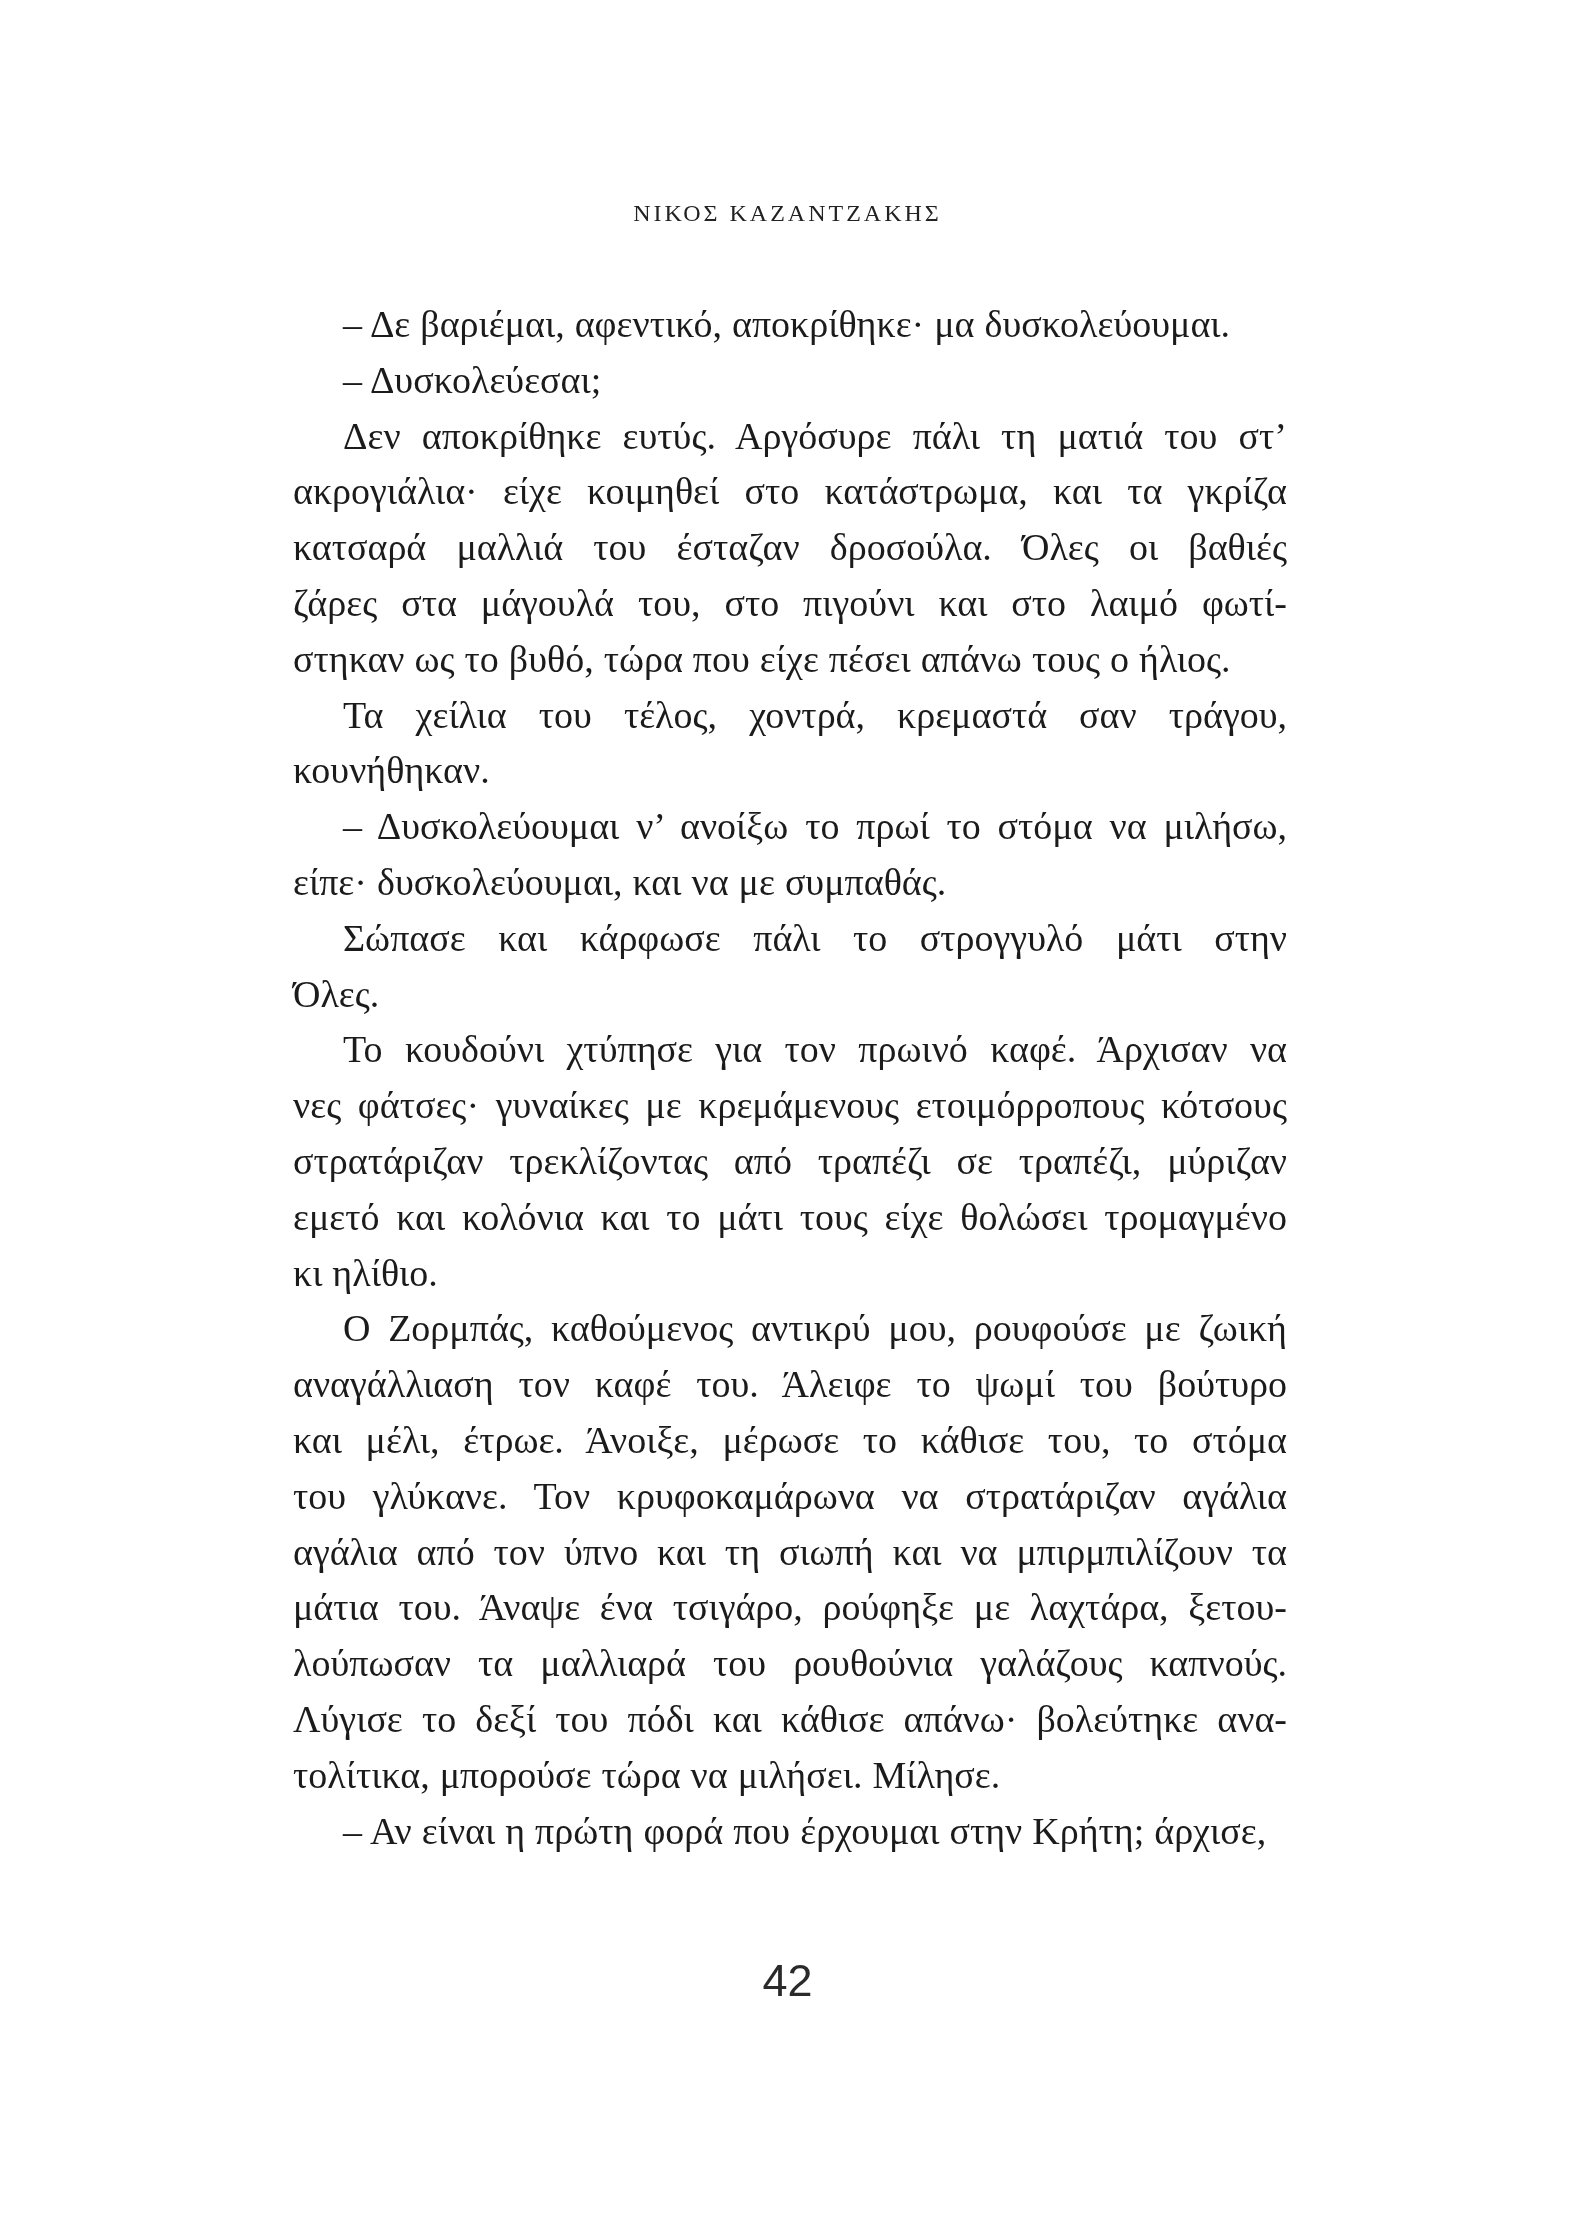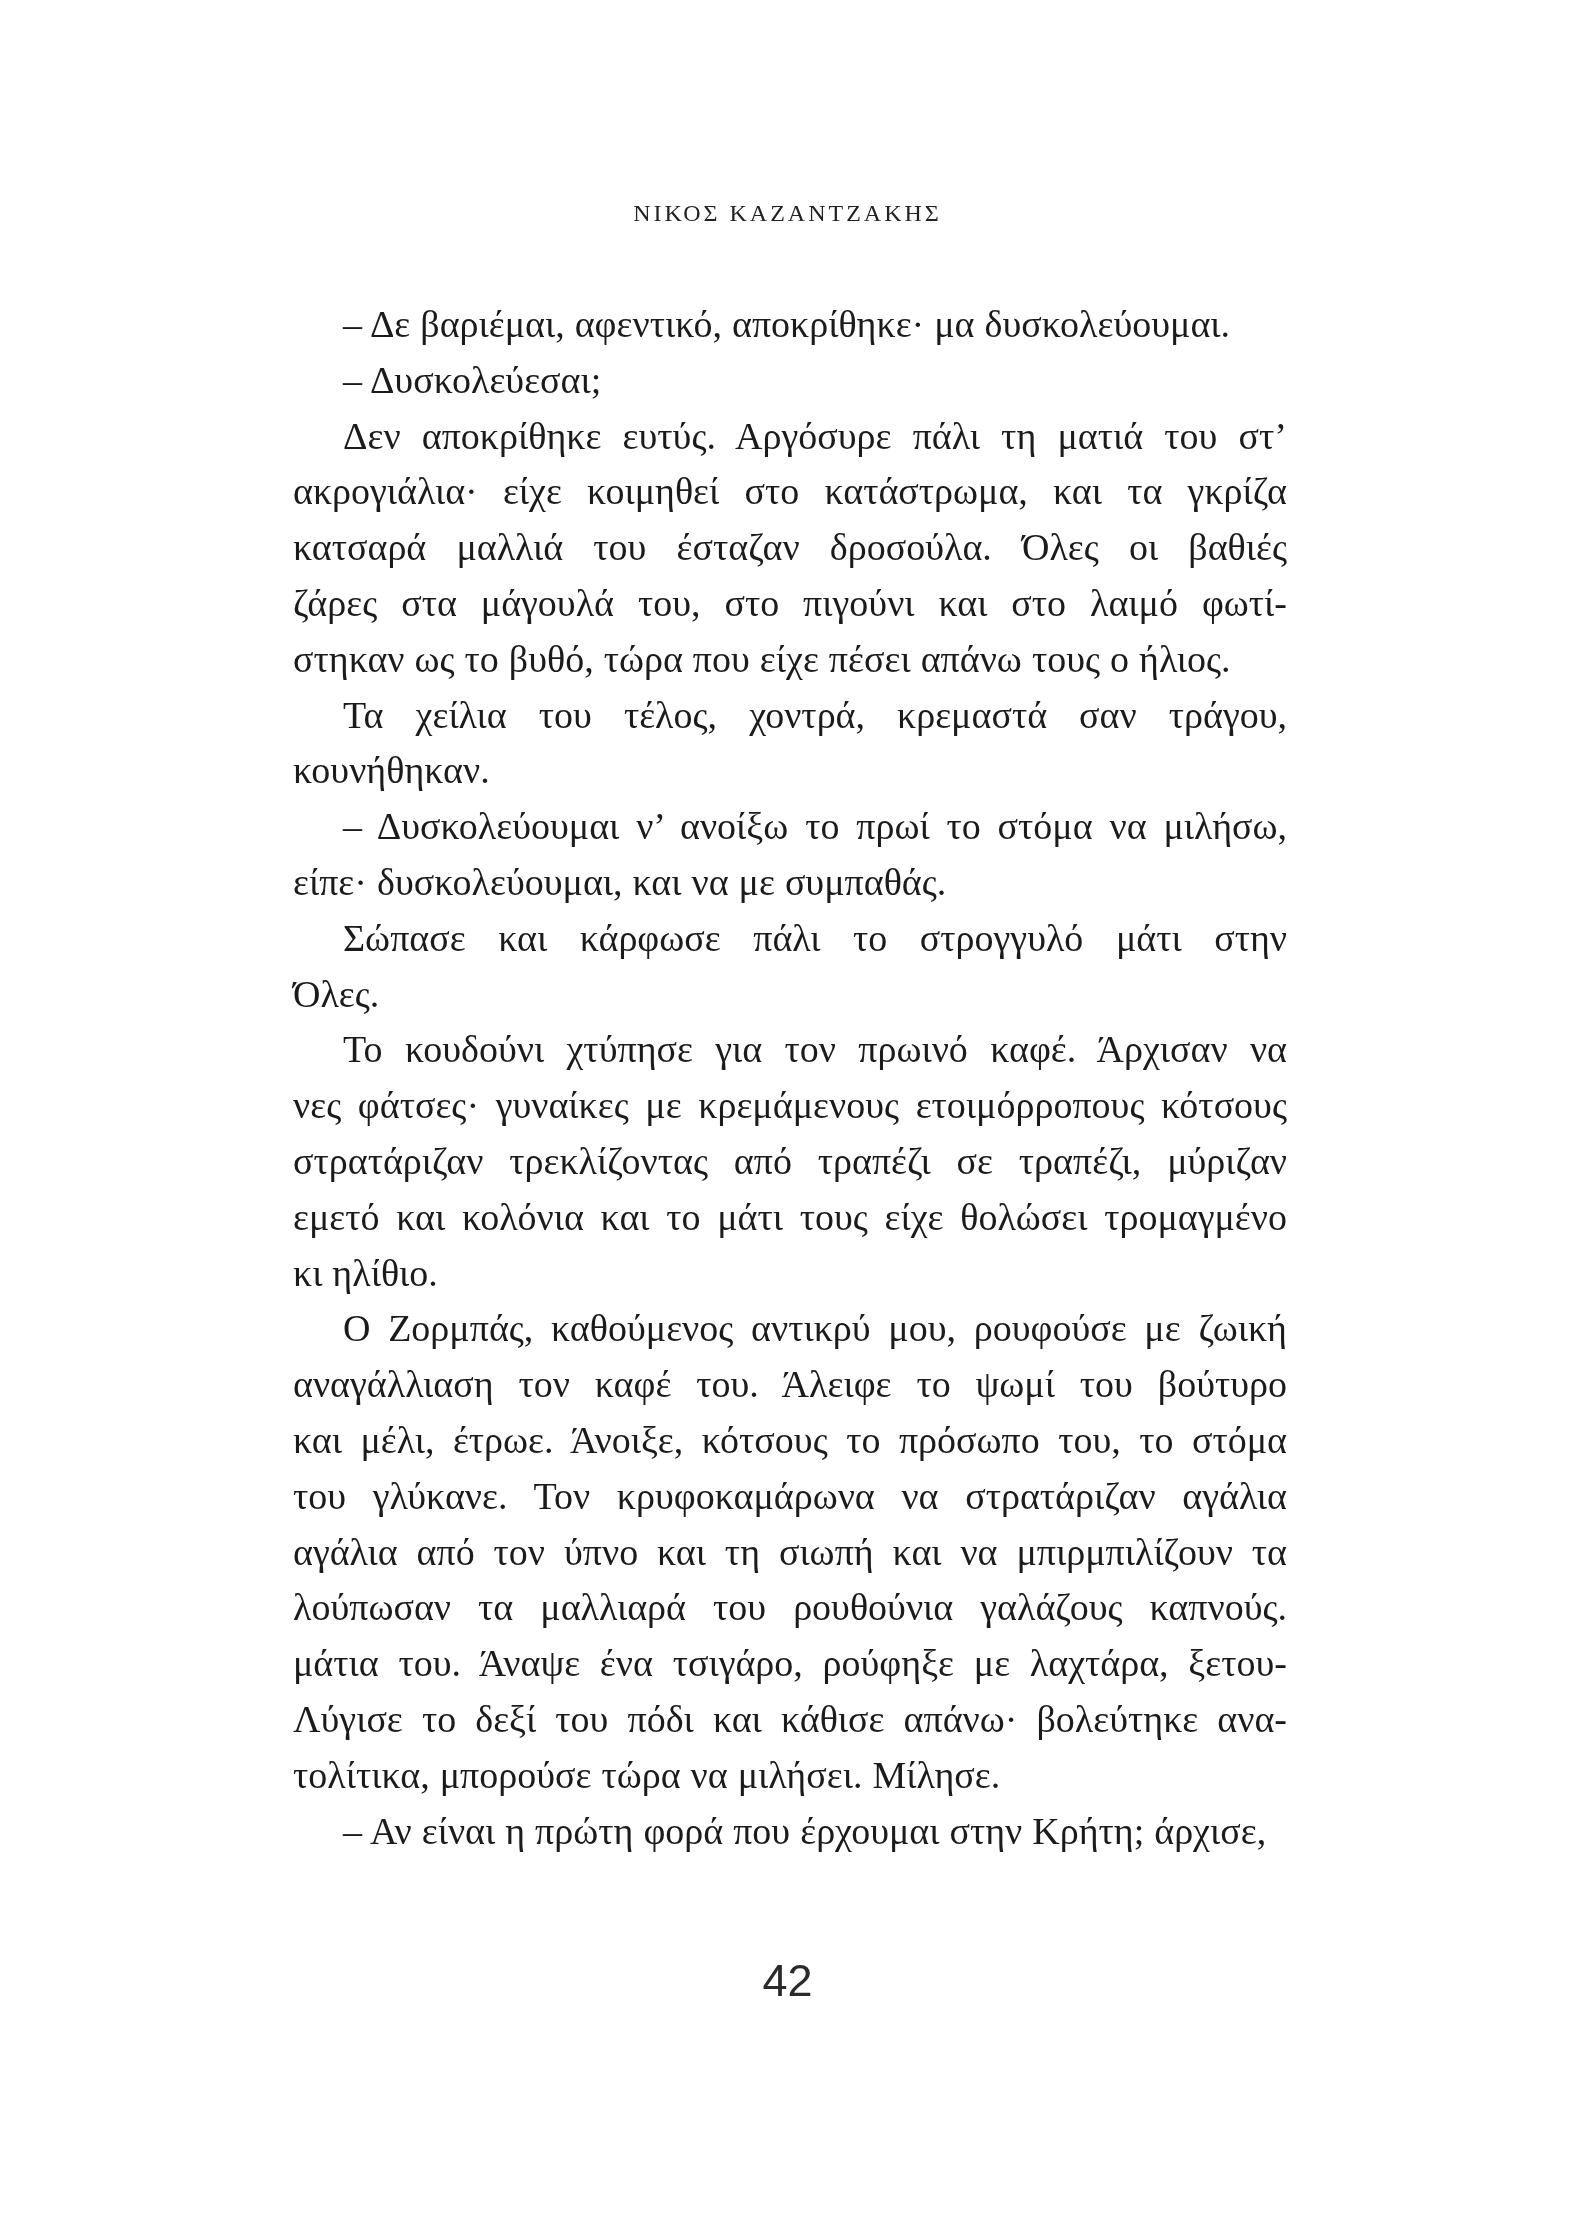--- a/index.html
+++ b/index.html
@@ -79,25 +79,25 @@
       <div class="line last">είπε· δυσκολεύουμαι, και να με συμπαθάς.</div>
       <div class="line indent">Σώπασε και κάρφωσε πάλι το στρογγυλό μάτι στην</div>
       <div class="line last">Όλες.</div>
       <div class="line indent">Το κουδούνι χτύπησε για τον πρωινό καφέ. Άρχισαν να</div>
       <div class="line">νες φάτσες· γυναίκες με κρεμάμενους ετοιμόρροπους κότσους</div>
       <div class="line">στρατάριζαν τρεκλίζοντας από τραπέζι σε τραπέζι, μύριζαν</div>
       <div class="line">εμετό και κολόνια και το μάτι τους είχε θολώσει τρομαγμένο</div>
       <div class="line last">κι ηλίθιο.</div>
       <div class="line indent">Ο Ζορμπάς, καθούμενος αντικρύ μου, ρουφούσε με ζωική</div>
       <div class="line">αναγάλλιαση τον καφέ του. Άλειφε το ψωμί του βούτυρο</div>
-      <div class="line">και μέλι, έτρωε. Άνοιξε, κότσους το πρόσωπο του, το στόμα</div>
+      <div class="line">και μέλι, έτρωε. Άνοιξε, μέρωσε το κάθισε του, το στόμα</div>
       <div class="line">του γλύκανε. Τον κρυφοκαμάρωνα να στρατάριζαν αγάλια</div>
       <div class="line">αγάλια από τον ύπνο και τη σιωπή και να μπιρμπιλίζουν τα</div>
+      <div class="line">μάτια του. Άναψε ένα τσιγάρο, ρούφηξε με λαχτάρα, ξετου-</div>
       <div class="line">λούπωσαν τα μαλλιαρά του ρουθούνια γαλάζους καπνούς.</div>
-      <div class="line">μάτια του. Άναψε ένα τσιγάρο, ρούφηξε με λαχτάρα, ξετου-</div>
       <div class="line">Λύγισε το δεξί του πόδι και κάθισε απάνω· βολεύτηκε ανα-</div>
       <div class="line last">τολίτικα, μπορούσε τώρα να μιλήσει. Μίλησε.</div>
       <div class="line indent last">– Αν είναι η πρώτη φορά που έρχουμαι στην Κρήτη; άρχισε,</div>
     </div>
 
   <div class="page-number">42</div>
 
 </div>
 
 </body></html>

